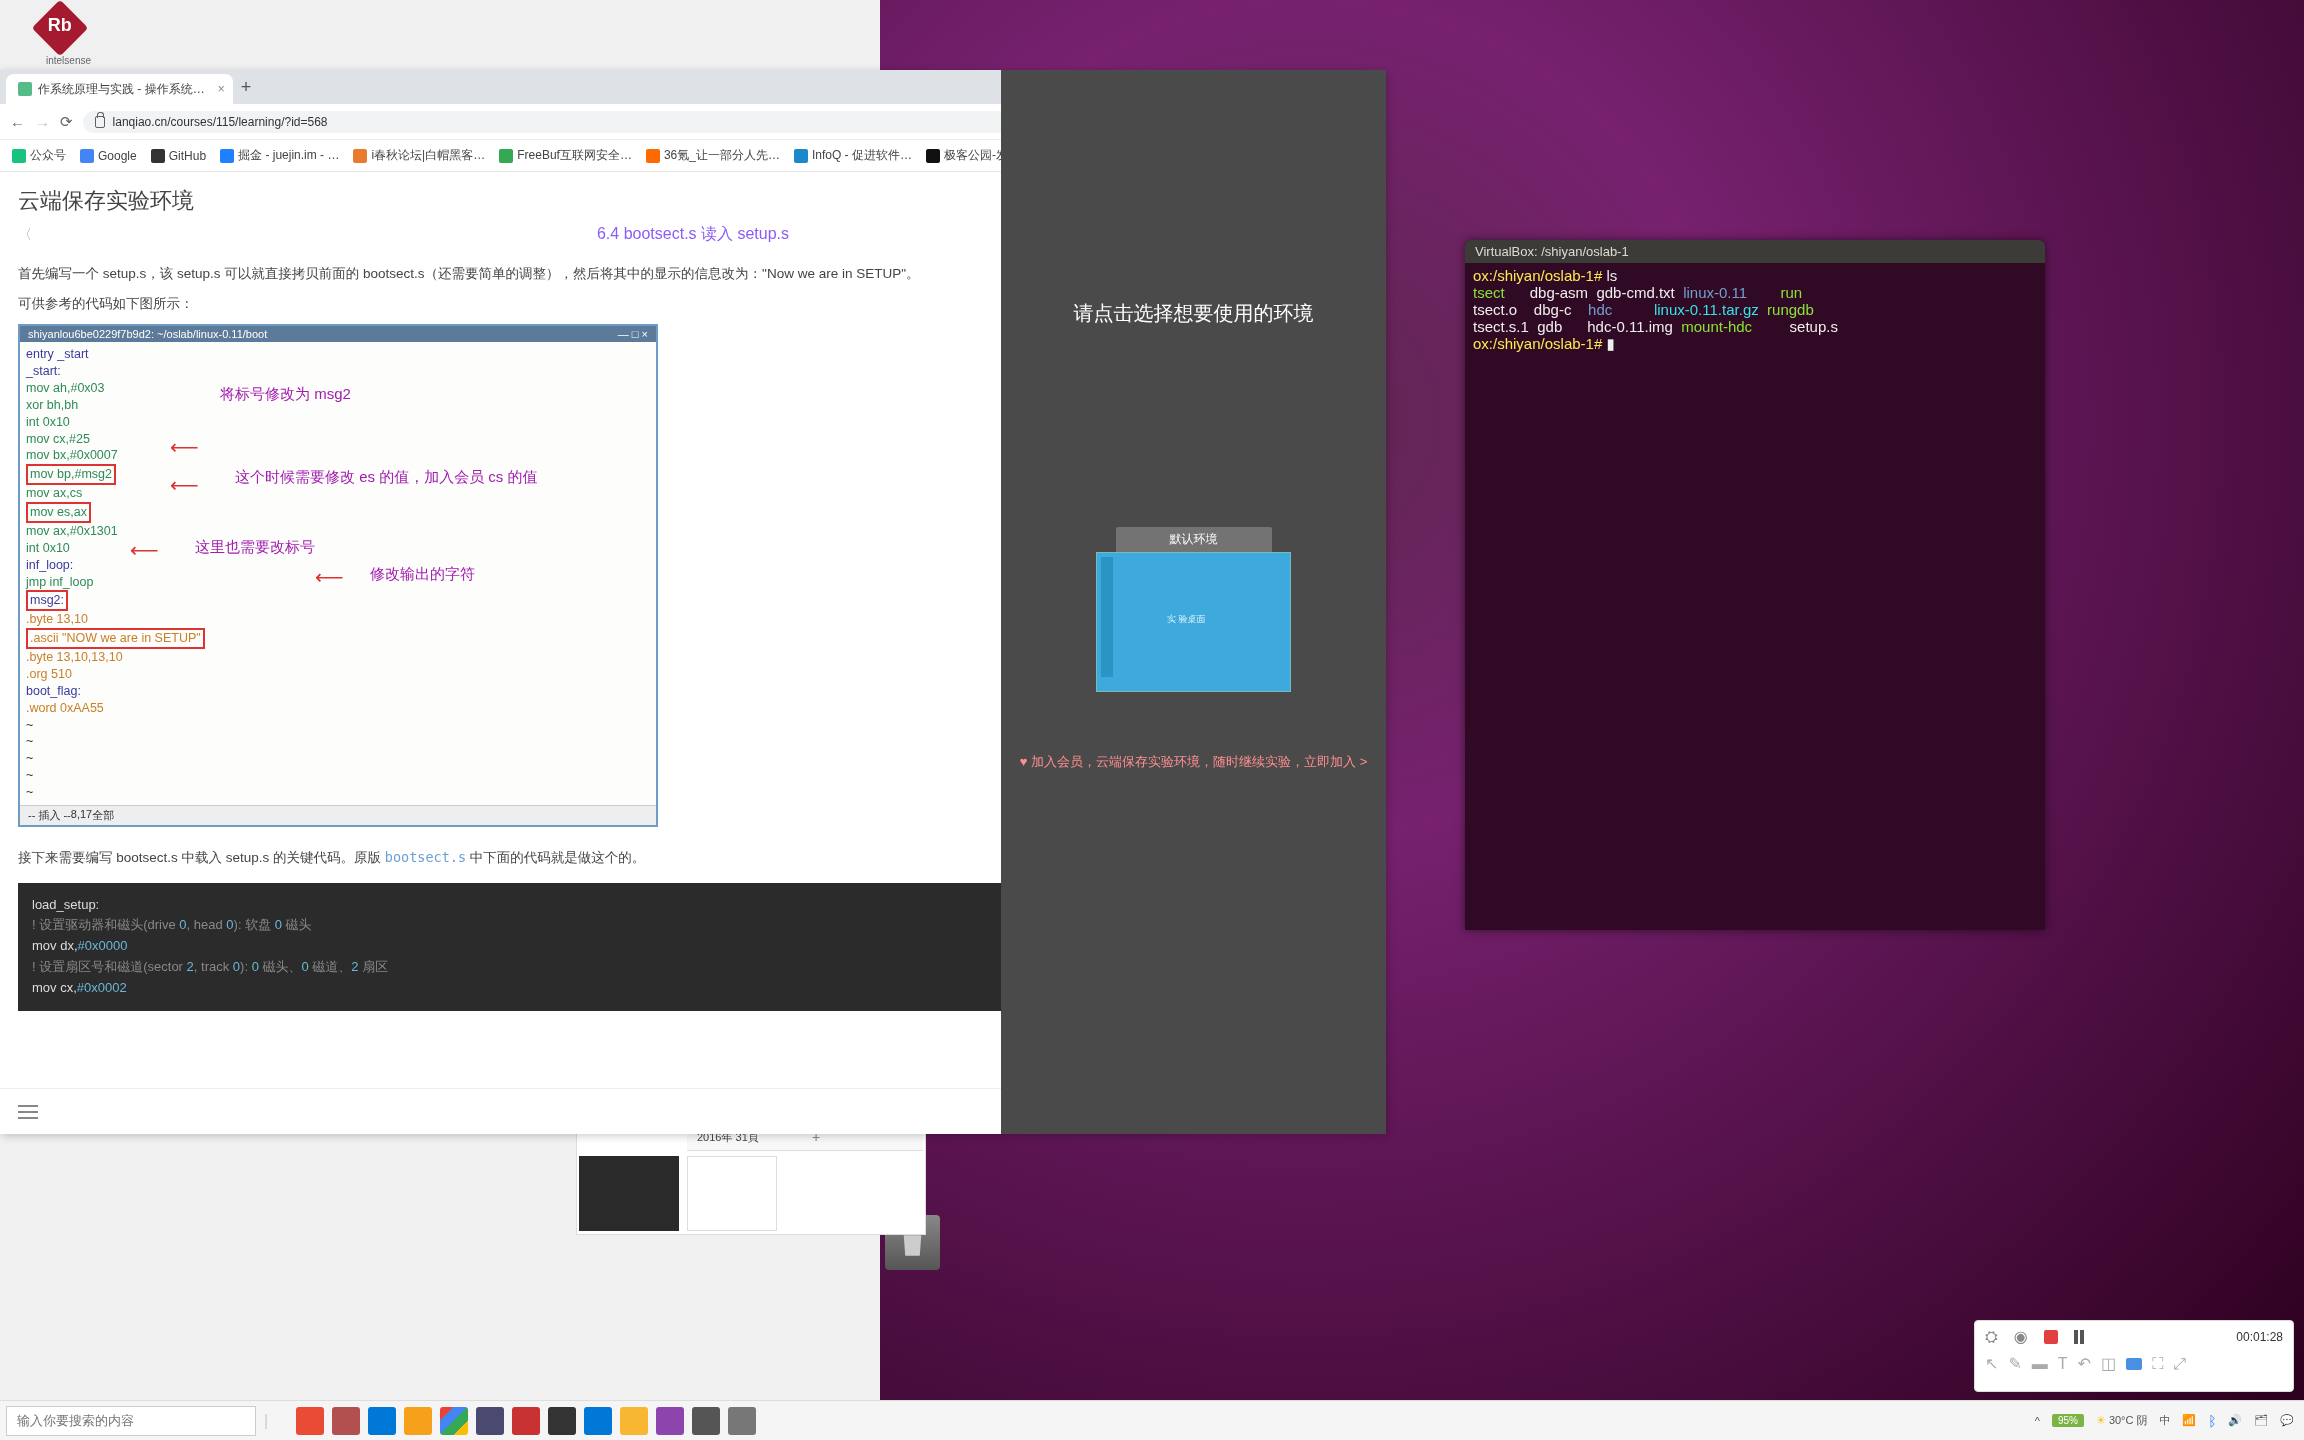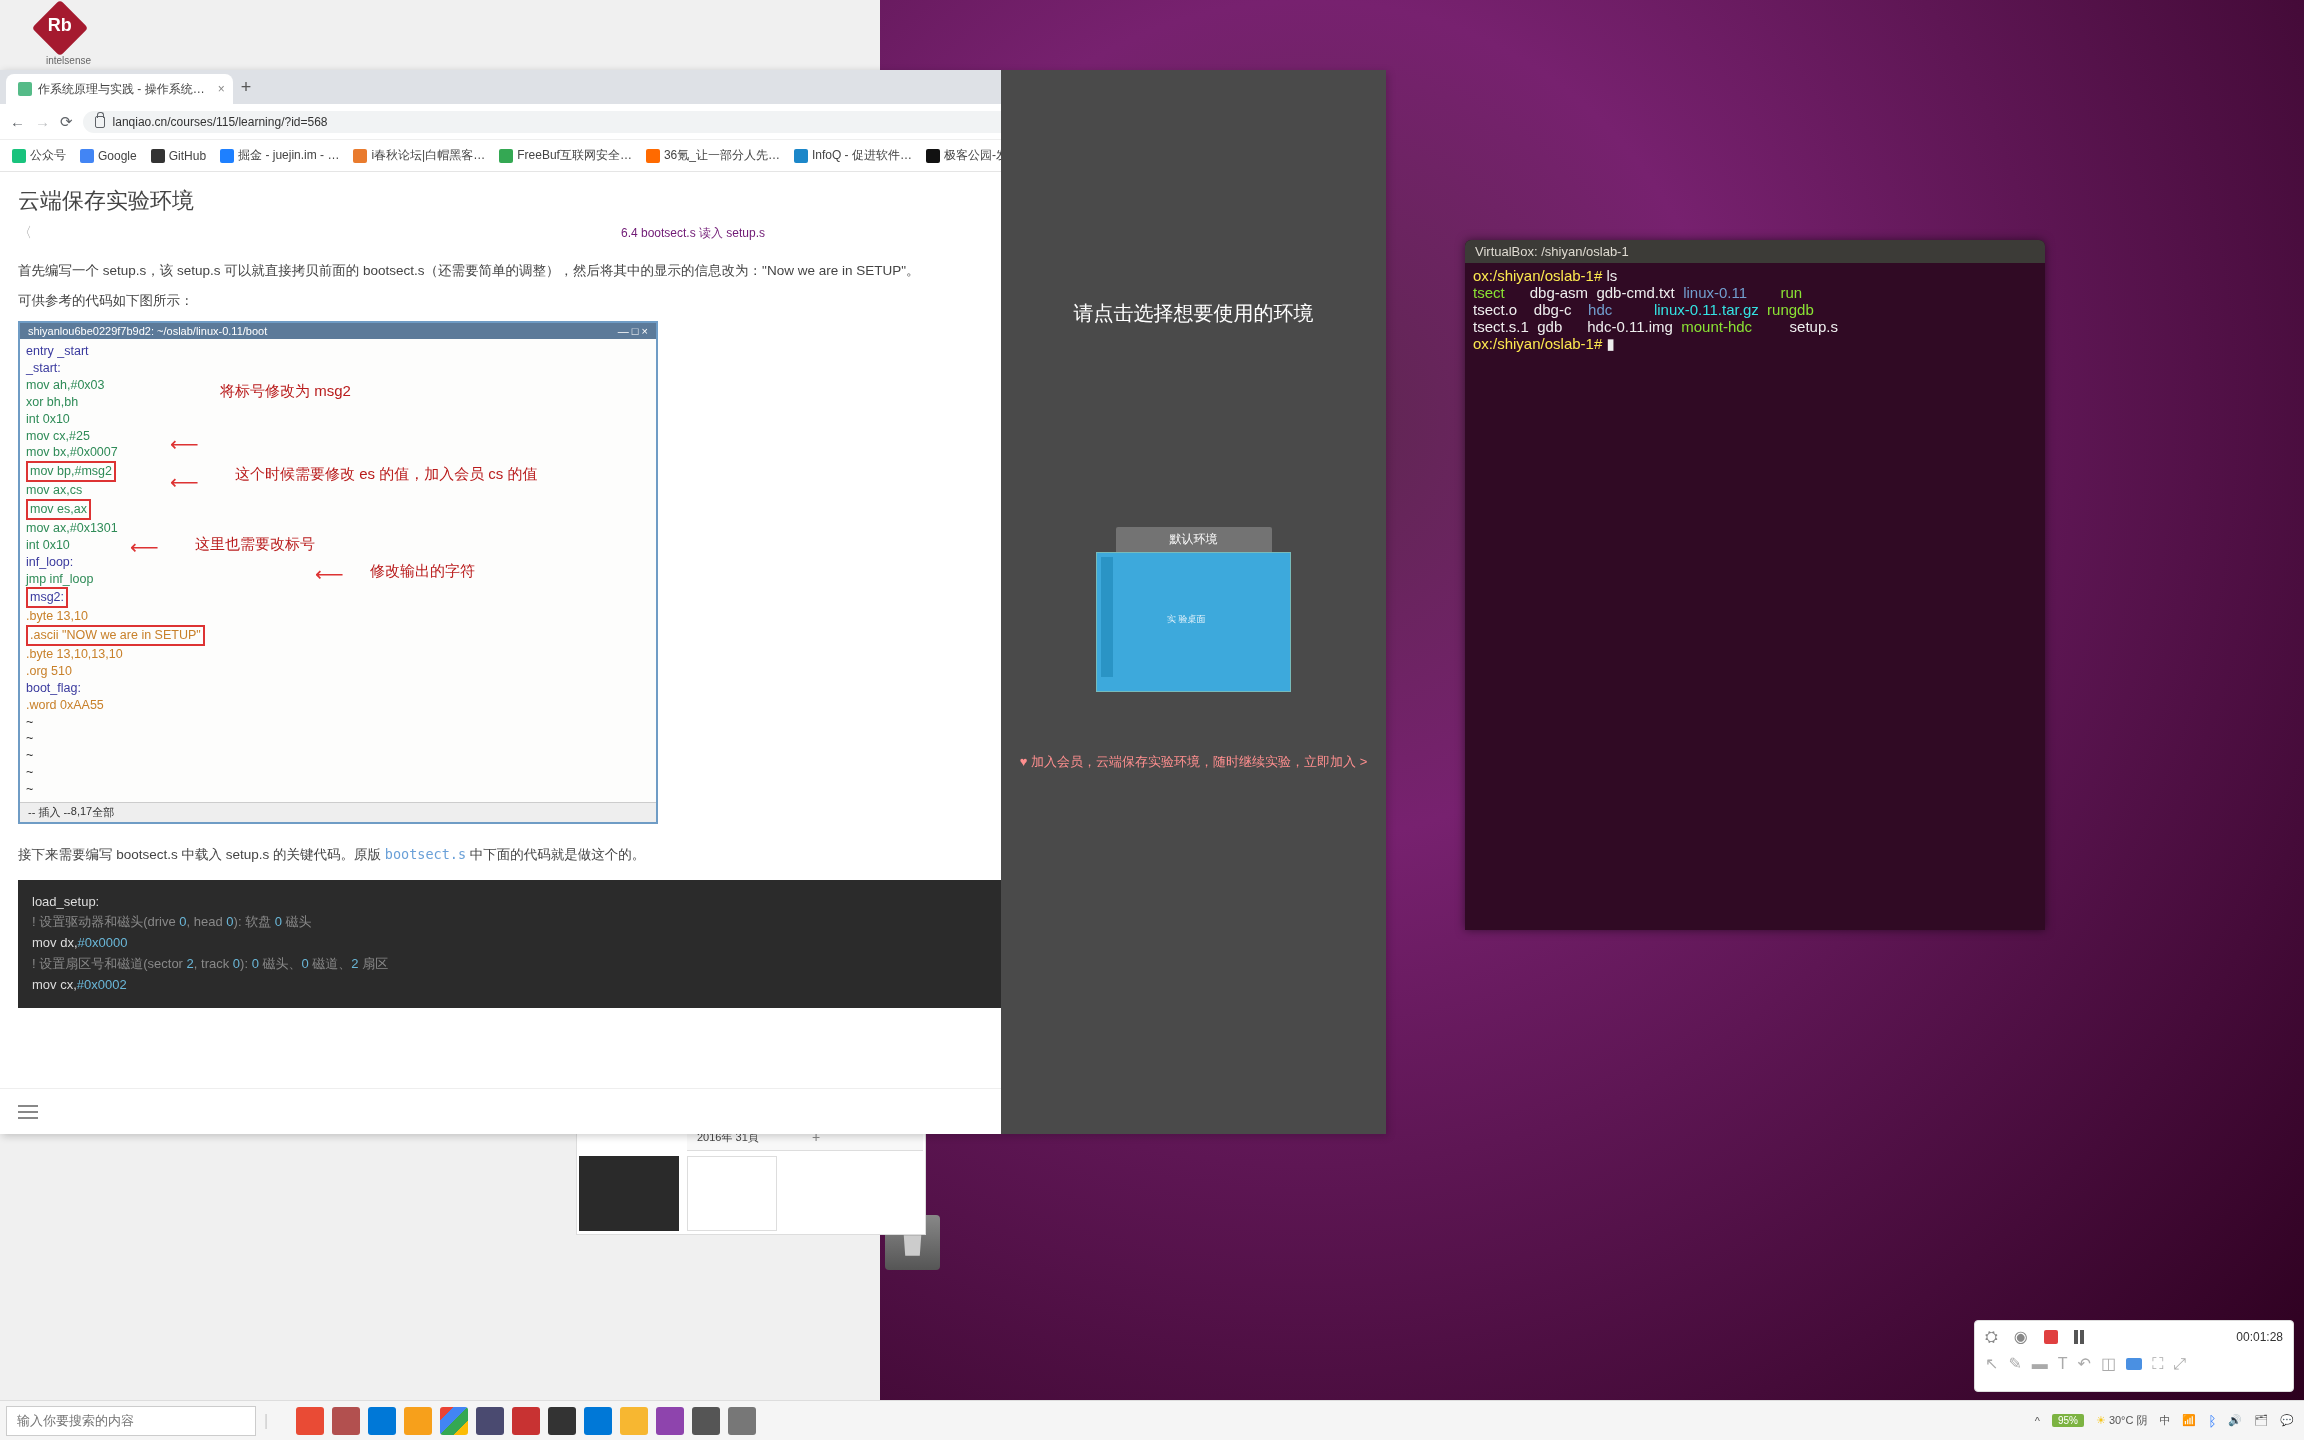--- a/index.html
+++ b/index.html
@@ -56,30 +56,30 @@
 .chrome-bookmarks{height:32px;display:flex;align-items:center;gap:14px;padding:0 12px;font-size:12px;color:#444;border-bottom:1px solid #e5e5e5}
 .bm{display:flex;align-items:center;gap:4px;cursor:pointer}
 .bm-ico{width:14px;height:14px;border-radius:2px;display:inline-block}
 .bm-sep{flex:1}
 .readlist{display:flex;align-items:center;gap:4px}
 
 
 .article{padding:14px 18px;overflow:hidden;flex:1;position:relative;font-size:14px;color:#333}
 .art-title{font-size:22px;color:#444;margin-bottom:6px}
 .art-nav{display:flex;justify-content:space-between;align-items:center;margin:8px 0 18px 0;color:#aaa}
-.art-nav .mid{color:#701a75;font-size:12px}
+.art-nav .mid{color:#8b5cf6;font-size:16px}
 .art-p{font-size:13.5px;margin:8px 0;line-height:1.6;color:#444}
 
 .code-ss{border:2px solid #6f9cc5;margin-top:10px;width:640px;font-family:monospace;font-size:12.5px;position:relative}
 .code-ss-title{background:#5c7a99;color:#fff;padding:2px 8px;display:flex;justify-content:space-between;font-size:11px}
 .code-ss-body{background:#fdfdfc;padding:4px 6px;line-height:1.35;position:relative}
 .asm-kw{color:#c8802a}.asm-lbl{color:#3a3a9e}.asm-op{color:#2e8b57}
 .red-box{border:2px solid #d33;padding:0 2px;display:inline-block}
 .red-arrow{color:#d33;font-size:20px;position:absolute}
-.red-anno{color:#b91c1c;font-size:15px;position:absolute}
+.red-anno{color:#a21caf;font-size:15px;position:absolute}
 .code-ss-status{background:#eee;padding:2px 8px;display:flex;justify-content:flex-start;font-size:11px;border-top:1px solid #ccc}
 
 .art-p2{margin-top:20px;font-size:13.5px}
 .codelink{color:#6aa0d8;font-family:monospace}
 
 .codeblock{background:#2b2b2b;color:#ddd;font-family:monospace;font-size:13px;padding:12px 14px;margin-top:14px;line-height:1.6;width:1030px}
 .cb-cyan{color:#6ab7d8}.cb-gray{color:#888}
 
 .bot-bar{position:absolute;bottom:0;left:0;right:0;height:46px;display:flex;align-items:center;padding:0 18px;background:#fff;border-top:1px solid #eee}
 .toc-ico{width:20px;height:14px;display:flex;flex-direction:column;justify-content:space-between}

